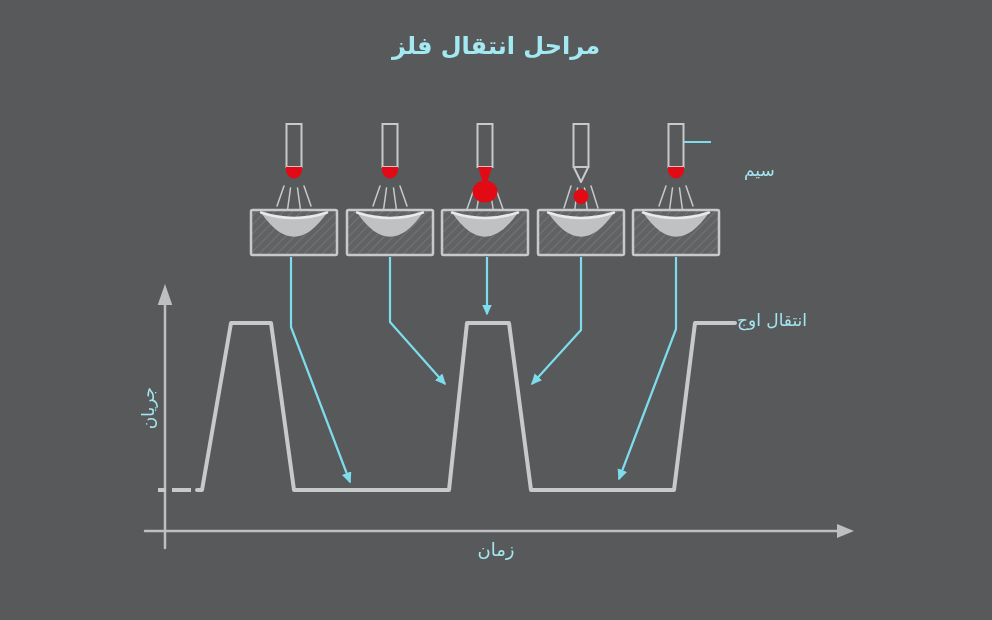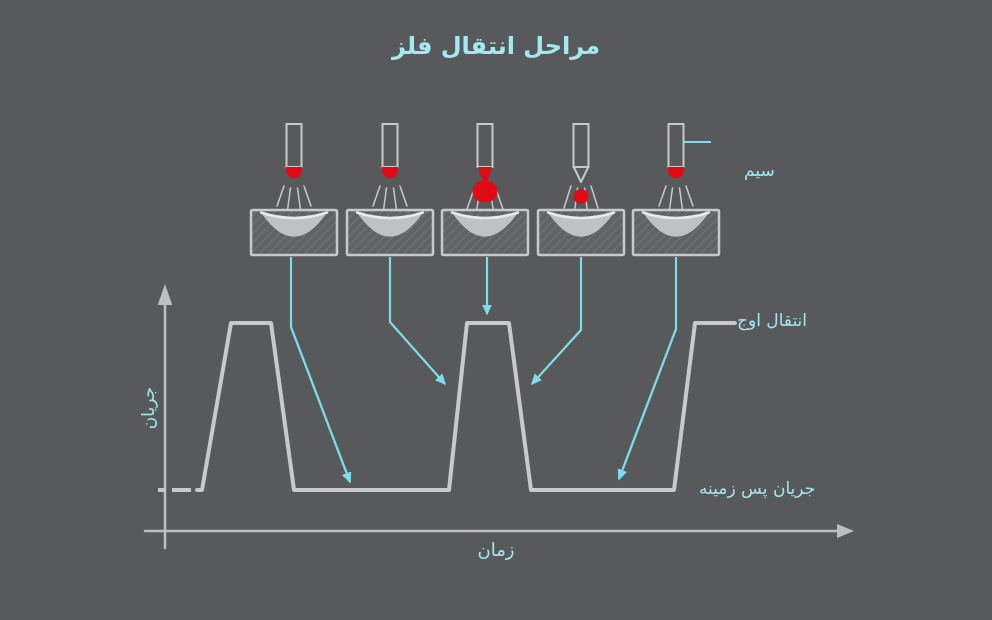--- a/index.html
+++ b/index.html
@@ -163,21 +163,20 @@
       <path class="conn" d="M676,257 L676,329 L619,479" marker-end="url(#arrowCyan)"></path>
     </g>
   </svg>
 
   <div class="title">مراحل انتقال فلز</div>
 
   <div class="lbl" style="left:744px;top:131px;margin-top:28px;">سیم</div>
 
   <div class="lbl" style="left:737px;top:309px;">انتقال اوج</div>
 
-  <div class="lbl" style="left:699px;top:477px;">جریان پس زمینه</div>
 
   <div class="ylab-wrap">
     <span class="lbl" style="position:static;">جریان</span>
   </div>
 
   <div class="xlab">زمان</div>
 
 </div>
 
 </body></html>

